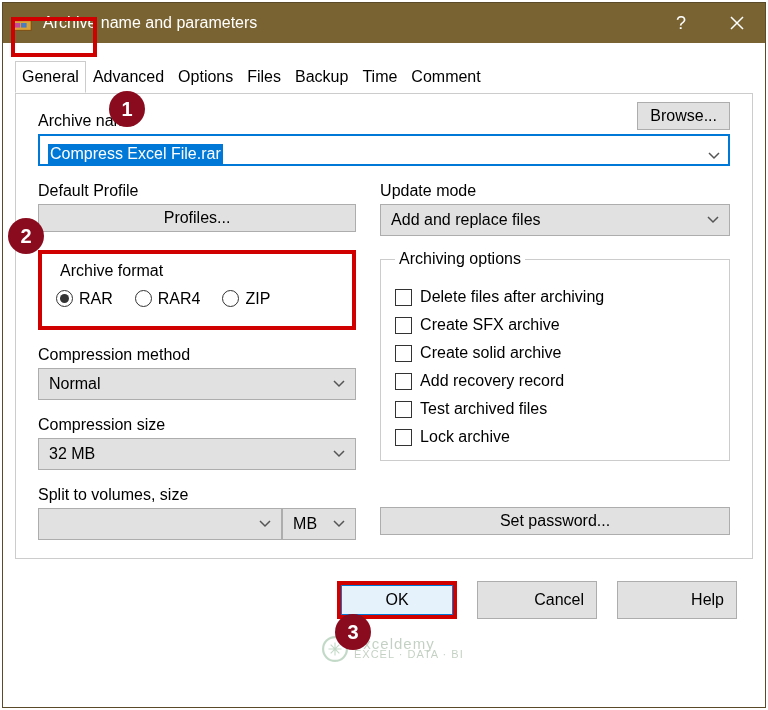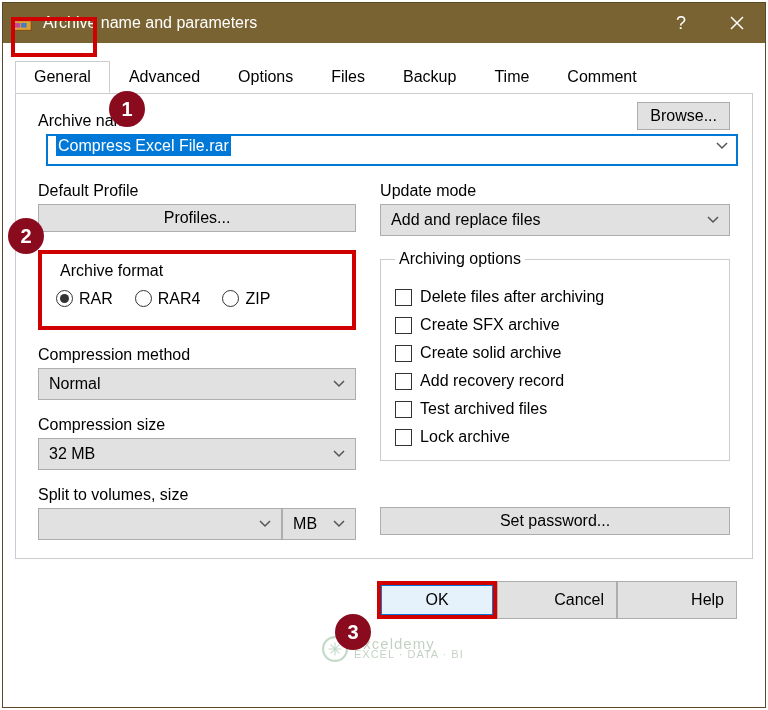--- a/index.html
+++ b/index.html
@@ -3,52 +3,52 @@
 <meta charset="utf-8">
 <style>
 * { box-sizing: border-box; font-family: "Segoe UI", Tahoma, sans-serif; }
 body { margin: 0; background: #fff; width: 768px; height: 710px; position: relative; }
 .window { width: 764px; height: 706px; border: 1px solid #5a4a2a; position: absolute; top: 2px; left: 2px; background: #fff; }
 .titlebar { height: 40px; background: #7a6332; color: #fff; display: flex; align-items: center; padding: 0 0 0 8px; }
 .titlebar .icon { width: 22px; height: 22px; margin-right: 10px; display: inline-flex; }
 .titlebar .title { font-size: 16px; flex: 1; }
 .titlebar .btn { width: 56px; height: 40px; display: flex; align-items: center; justify-content: center; color: #fff; font-size: 18px; }
 .tabs { display: flex; padding: 18px 0 0 12px; gap: 0; position: relative; }
-.tab { padding: 6px 18px; font-size: 16px; background: #fff; border: 1px solid transparent; position: relative; cursor: pointer; }
+.tab { padding: 6px 6px; font-size: 16px; background: #fff; border: 1px solid transparent; position: relative; cursor: pointer; }
 .tab.active { border: 1px solid #ccc; border-bottom: 1px solid #fff; z-index: 2; }
 .tab-hl { position: absolute; border: 4px solid #d00000; left: 8px; top: 14px; width: 86px; height: 40px; z-index: 3; pointer-events: none; }
 .badge { position: absolute; width: 36px; height: 36px; border-radius: 50%; background: #8a0b1e; color: #fff; display: flex; align-items: center; justify-content: center; font-size: 20px; font-weight: bold; z-index: 5; }
 .content { border: 1px solid #ccc; margin: 0 12px 12px 12px; padding: 18px 22px; position: relative; }
 .row { display: flex; gap: 24px; }
 .col { flex: 1; }
 .colr { flex: 1.1; }
 .lbl { font-size: 16px; margin-bottom: 4px; display: block; }
 .browse { position: absolute; right: 22px; top: 8px; }
 button.winbtn, .winbtn { background: #e1e1e1; border: 1px solid #adadad; font-size: 16px; padding: 4px 12px; cursor: pointer; font-family: inherit; }
 .winbtn.wide { width: 120px; text-align: right; }
-.namefield { width: 100%; border: 2px solid #0078d7; height: 32px; display: flex; align-items: flex-start; padding: 0 8px; margin-top: 4px; position: relative; margin-left: 8px; }
+.namefield { width: 100%; border: 2px solid #0078d7; height: 32px; display: flex; align-items: flex-end; padding: 0 8px; margin-top: 4px; position: relative; }
 .namefield .sel { background: #0078d7; color: #fff; font-size: 16px; padding: 1px 2px; }
 .namefield .chev { margin-left: auto; color: #555; }
 .select { width: 100%; height: 32px; border: 1px solid #adadad; background: #e1e1e1; display: flex; align-items: center; padding: 0 10px; font-size: 16px; cursor: pointer; }
 .select .chev { margin-left: auto; color: #555; font-size: 12px; }
 .formatbox { border: 4px solid #d00000; padding: 8px 14px 18px 14px; margin-top: 14px; position: relative; }
 .fieldset-lbl { font-size: 16px; padding: 0 4px; }
 .radios { display: flex; gap: 22px; margin-top: 10px; align-items: center; }
 .radio { display: flex; gap: 6px; font-size: 16px; cursor: pointer; }
 .rcircle { width: 17px; height: 17px; border: 1.5px solid #333; border-radius: 50%; display: inline-flex; align-items: center; justify-content: center; }
 .rcircle.on::after { content: ""; width: 9px; height: 9px; background: #333; border-radius: 50%; }
 .checks { display: flex; flex-direction: column; gap: 10px; margin-top: 10px; text-align: center; }
 .check { display: flex; align-items: center; gap: 8px; font-size: 16px; cursor: pointer; }
 .cbox { width: 17px; height: 17px; border: 1.5px solid #333; display: inline-block; }
 .section-sp { margin-top: 16px; }
 .splitrow { display: flex; gap: 0; }
 .splitrow .select:first-child { flex: 1; }
 .splitrow .select.unit { width: 74px; flex: none; }
 .setpwd { width: 100%; text-align: center; }
-.footer { display: flex; justify-content: flex-end; padding: 10px 28px 18px 0; position: relative; }
+.footer { display: flex; justify-content: flex-end; gap: 20px; padding: 10px 28px 18px 0; position: relative; }
 .ok-hl { border: 4px solid #d00000; padding: 0; }
 .ok-hl button { border: 1px solid #0078d7; background: #e5f1fb; width: 112px; height: 30px; }
 .watermark { position: absolute; left: 322px; top: 636px; opacity: 0.28; display: flex; align-items: center; gap: 6px; z-index: 4; pointer-events: none; }
 .watermark svg { width: 26px; height: 26px; }
 .watermark .wt { font-size: 11px; line-height: 11px; letter-spacing: 1px; color: #2a5a2a; }
 .colr fieldset { border: 1px solid #ccc; padding: 10px 14px 14px 14px; margin: 14px 0 0 0; }
 .colr legend { font-size: 16px; padding: 0 4px; }
 </style>
 </head>
 <body>

